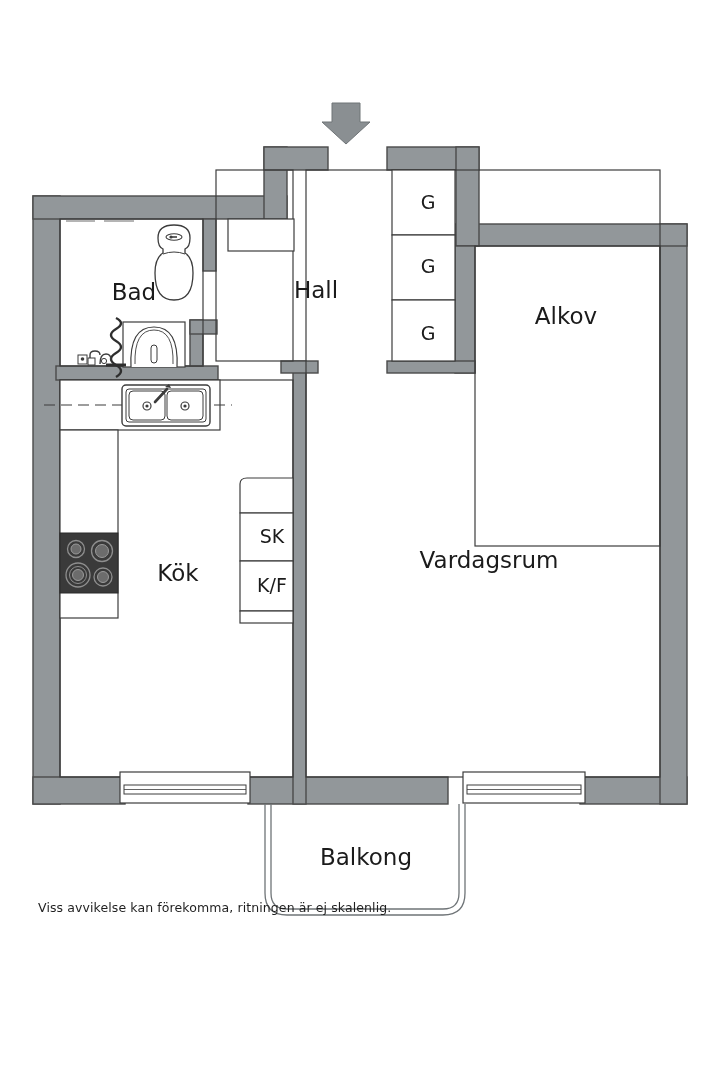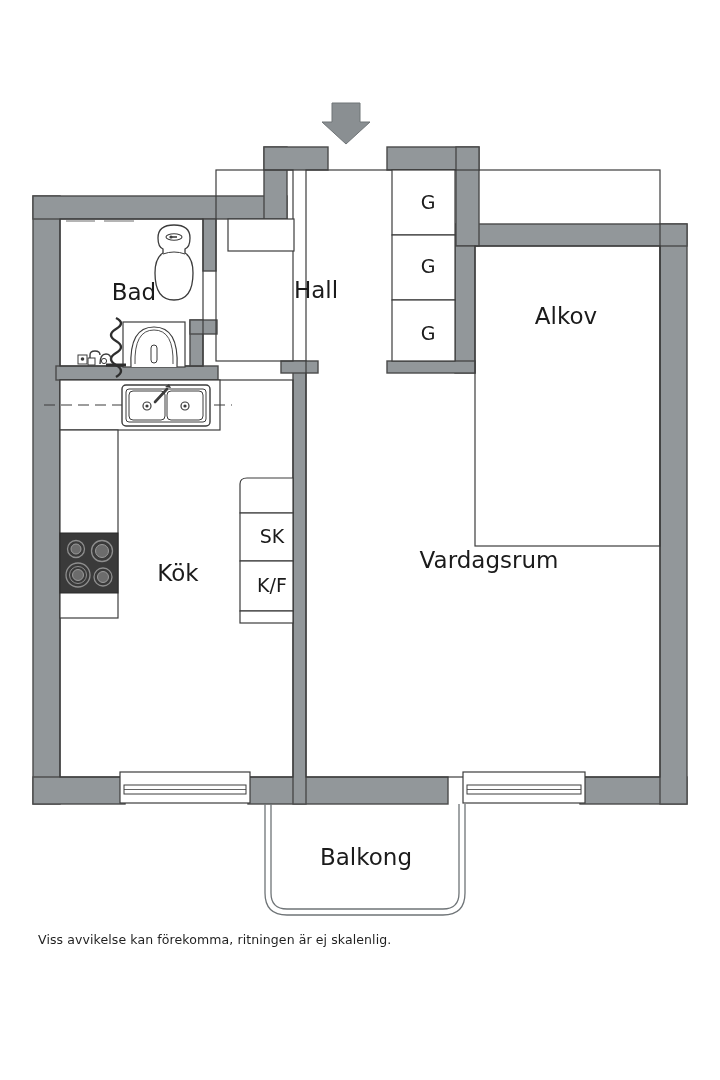--- a/index.html
+++ b/index.html
@@ -37,21 +37,21 @@
   .cab-label {
     font-family: "DejaVu Sans", "Liberation Sans", sans-serif;
     font-size: 19px;
     fill: #1b1b1b;
     text-anchor: middle;
     dominant-baseline: middle;
   }
   .disclaimer-text {
     position: absolute;
     left: 38px;
-    top: 932px;
+    top: 900px;
     font-family: "DejaVu Sans", "Liberation Sans", sans-serif;
     font-size: 12.5px;
     color: #1f1f1f;
     letter-spacing: 0.1px;
     white-space: nowrap;
   }
 </style>
 </head>
 <body>
 

